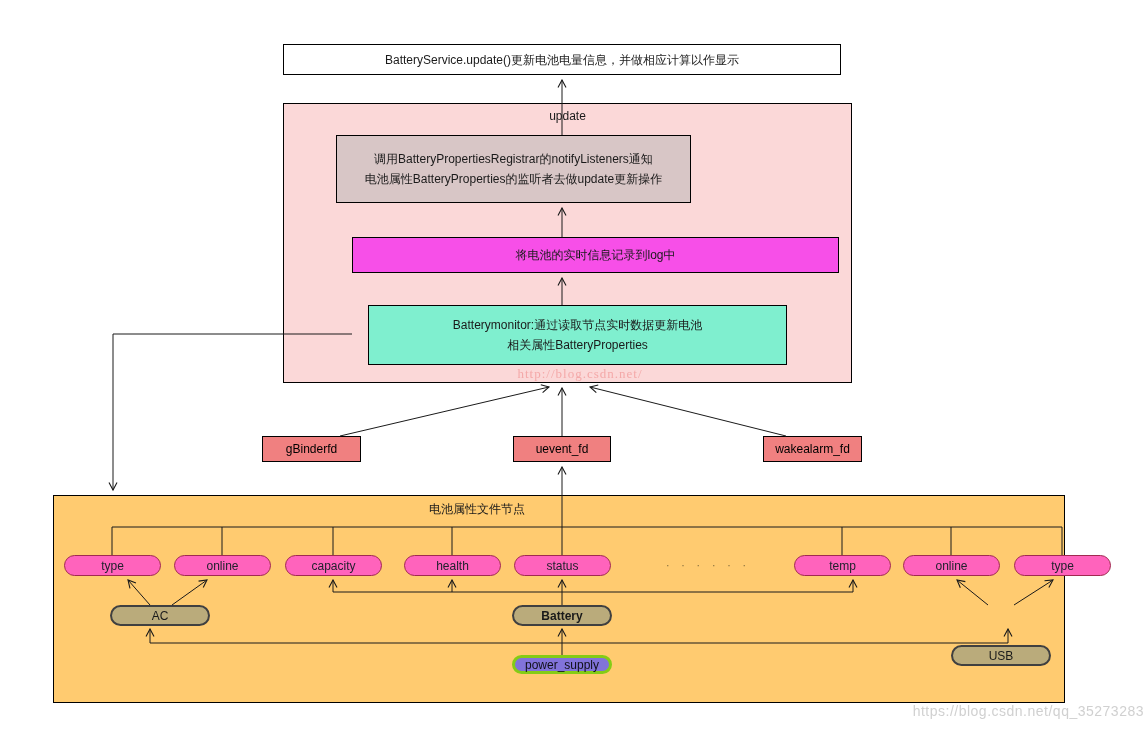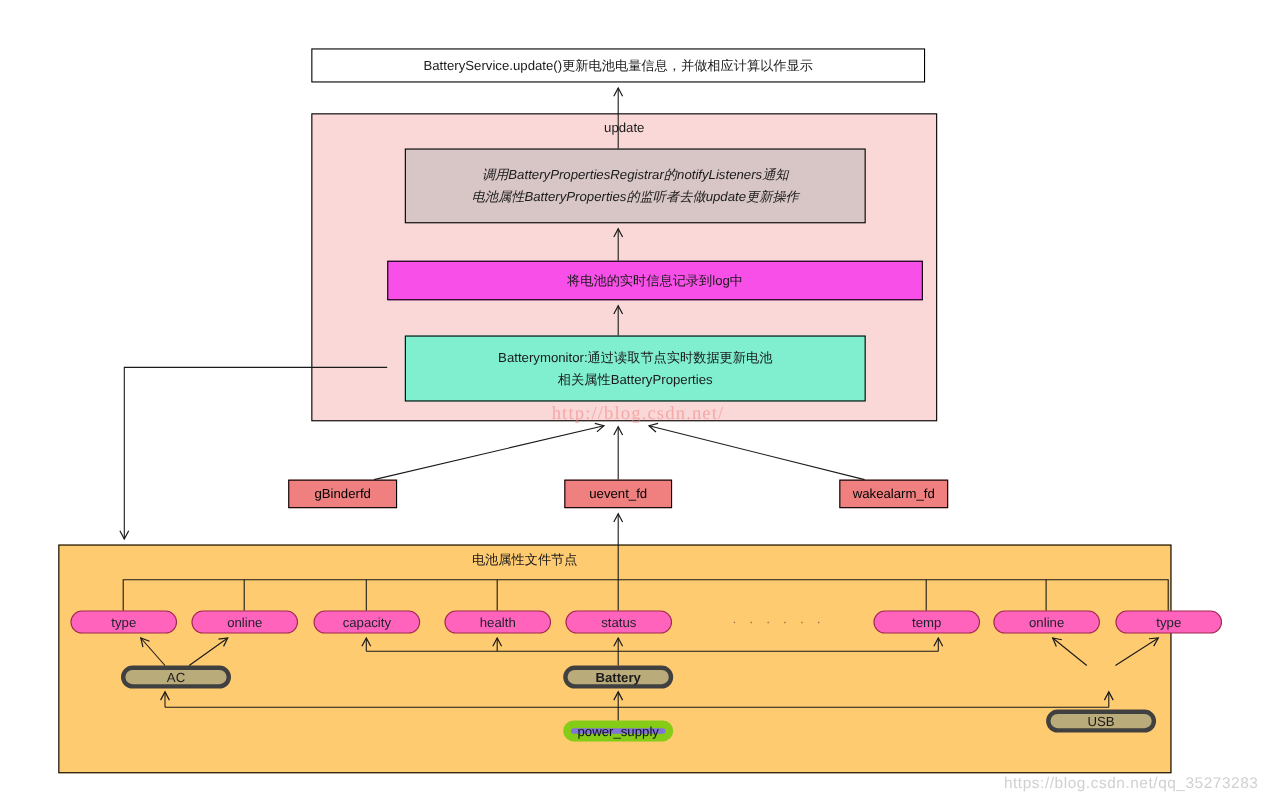--- a/index.html
+++ b/index.html
@@ -9,44 +9,44 @@
   }
   .box {
     position:absolute; box-sizing:border-box; border:1px solid #000;
     display:flex; flex-direction:column; align-items:center; justify-content:center;
     text-align:center; font-size:12px; color:#1a1a1a; line-height:20px;
   }
   .title-box { left:283px; top:44px; width:558px; height:31px; background:#ffffff; }
   .update-panel { left:283px; top:103px; width:569px; height:280px; background:#FBD8D8; }
   .update-label { position:absolute; left:283px; top:109px; width:569px; text-align:center;
                   font-size:12px; color:#1a1a1a; }
-  .notify-box { left:368px; top:135px; width:419px; height:68px; background:#D8C6C6;font-style:italic; }
+  .notify-box { left:336px; top:135px; width:355px; height:68px; background:#D8C6C6; }
   .log-box { left:352px; top:237px; width:487px; height:36px; background:#F74FE8; }
   .monitor-box { left:368px; top:305px; width:419px; height:60px; background:#7FEFCF; }
   .fd-box { top:436px; width:99px; height:26px; background:#F08080; color:#000000; }
   .fd-gbinder { left:262px; }
   .fd-uevent { left:513px; width:98px; }
   .fd-wakealarm { left:763px; }
   .file-panel { left:53px; top:495px; width:1012px; height:208px; background:#FFCB70;
                 justify-content:flex-start; }
   .file-panel-title { position:absolute; left:53px; top:501px; width:848px; text-align:center;
                       font-size:12px; color:#1a1a1a; }
   .oval {
     position:absolute; box-sizing:border-box; display:flex; align-items:center; justify-content:center;
     font-size:12px; color:#22222e; border-radius:11px;
   }
   .node-oval { top:555px; width:97px; height:21px; background:#FF63BC; border:1px solid #A02A50; }
-  .supplier-oval { top:605px; width:100px; height:21px; background:#BAAB7B; border:4px solid #404040; color:#1a1a1a; }
-  .root-oval { top:655px; left:512px; width:100px; height:19px; background:#8173DA; border:7px solid #84cc16; color:#101018; border-radius:10px; }
+  .supplier-oval { top:605px; width:100px; height:21px; background:#BAAB7B; border:2px solid #404040; color:#1a1a1a; }
+  .root-oval { top:655px; left:512px; width:100px; height:19px; background:#8173DA; border:3px solid #84cc16; color:#101018; border-radius:10px; }
   .ellipsis { position:absolute; top:558px; left:662px; width:92px; text-align:center;
               font-size:12px; letter-spacing:4px; color:#8B7340; }
   .overlay { position:absolute; left:0; top:0; pointer-events:none; }
   .wm-center { position:absolute; left:455px; top:366px; width:250px; text-align:center;
                font-family:"Liberation Serif","DejaVu Serif",serif;
-               font-size:17px; color:rgba(238,130,130,0.55); letter-spacing:1px; }
+               font-size:13px; color:rgba(238,130,130,0.55); letter-spacing:1px; }
   .wm-bottom { position:absolute; right:3px; top:703px; width:260px; text-align:right;
                font-size:14px; color:rgba(205,205,205,0.95); letter-spacing:0.5px; }
 </style>
 </head>
 <body>
 
 <div class="canvas">
 
   <div class="box title-box">
     <div>BatteryService.update()更新电池电量信息，并做相应计算以作显示</div>

